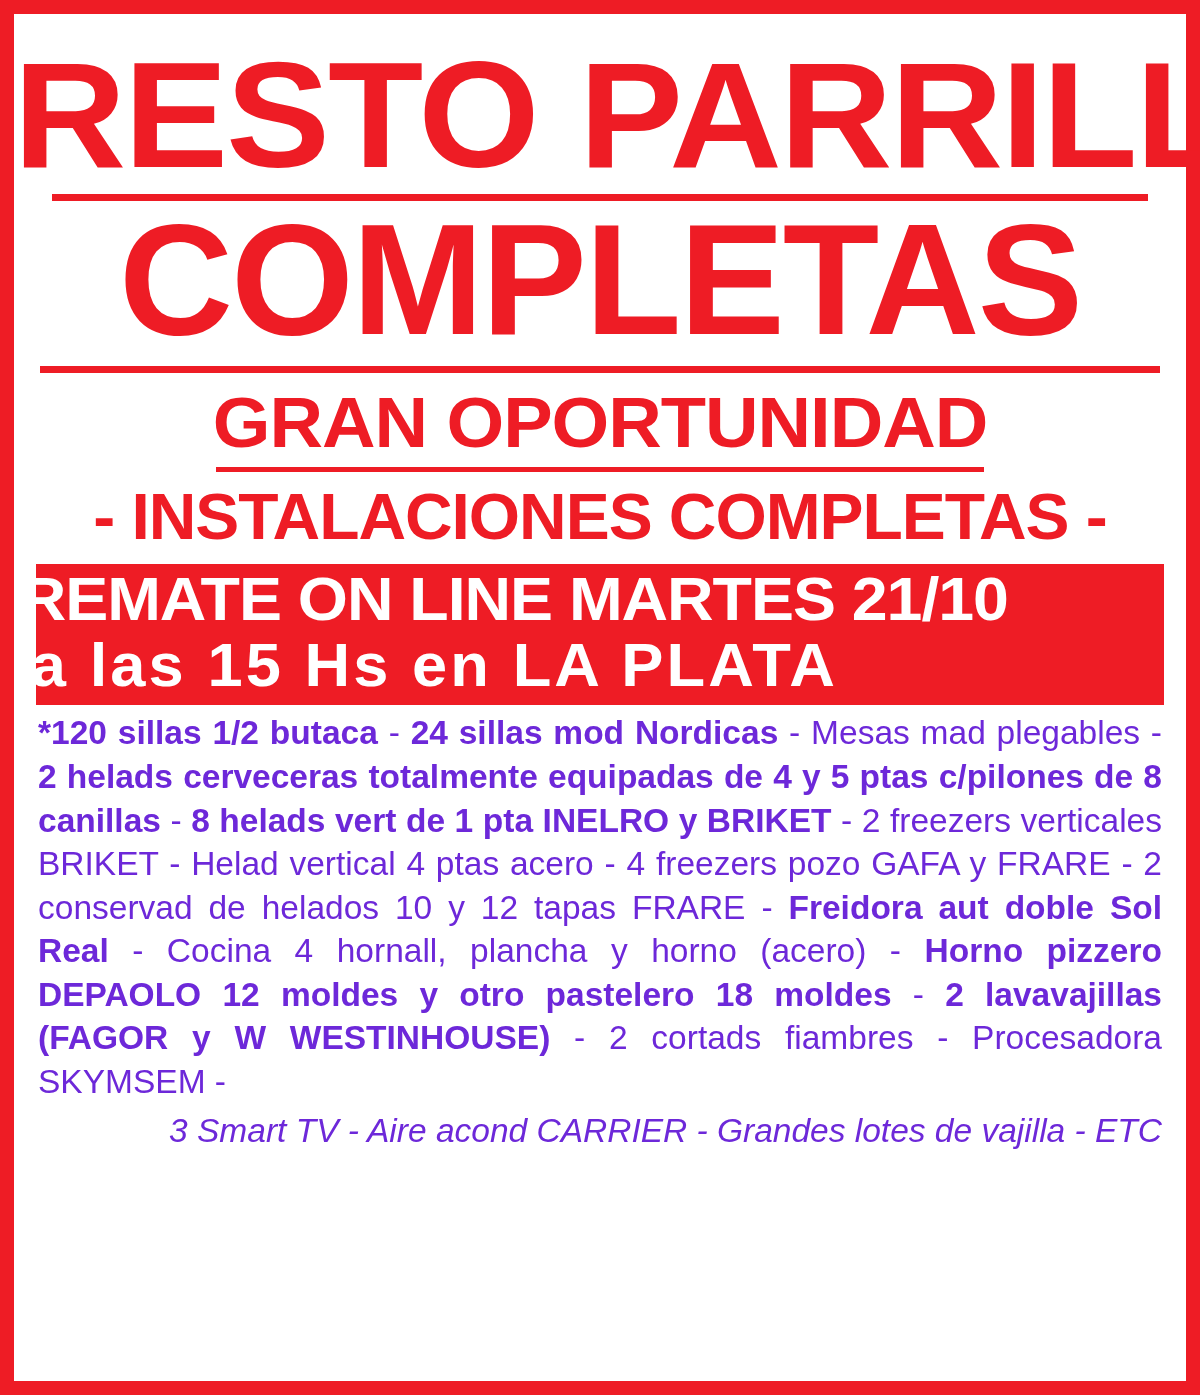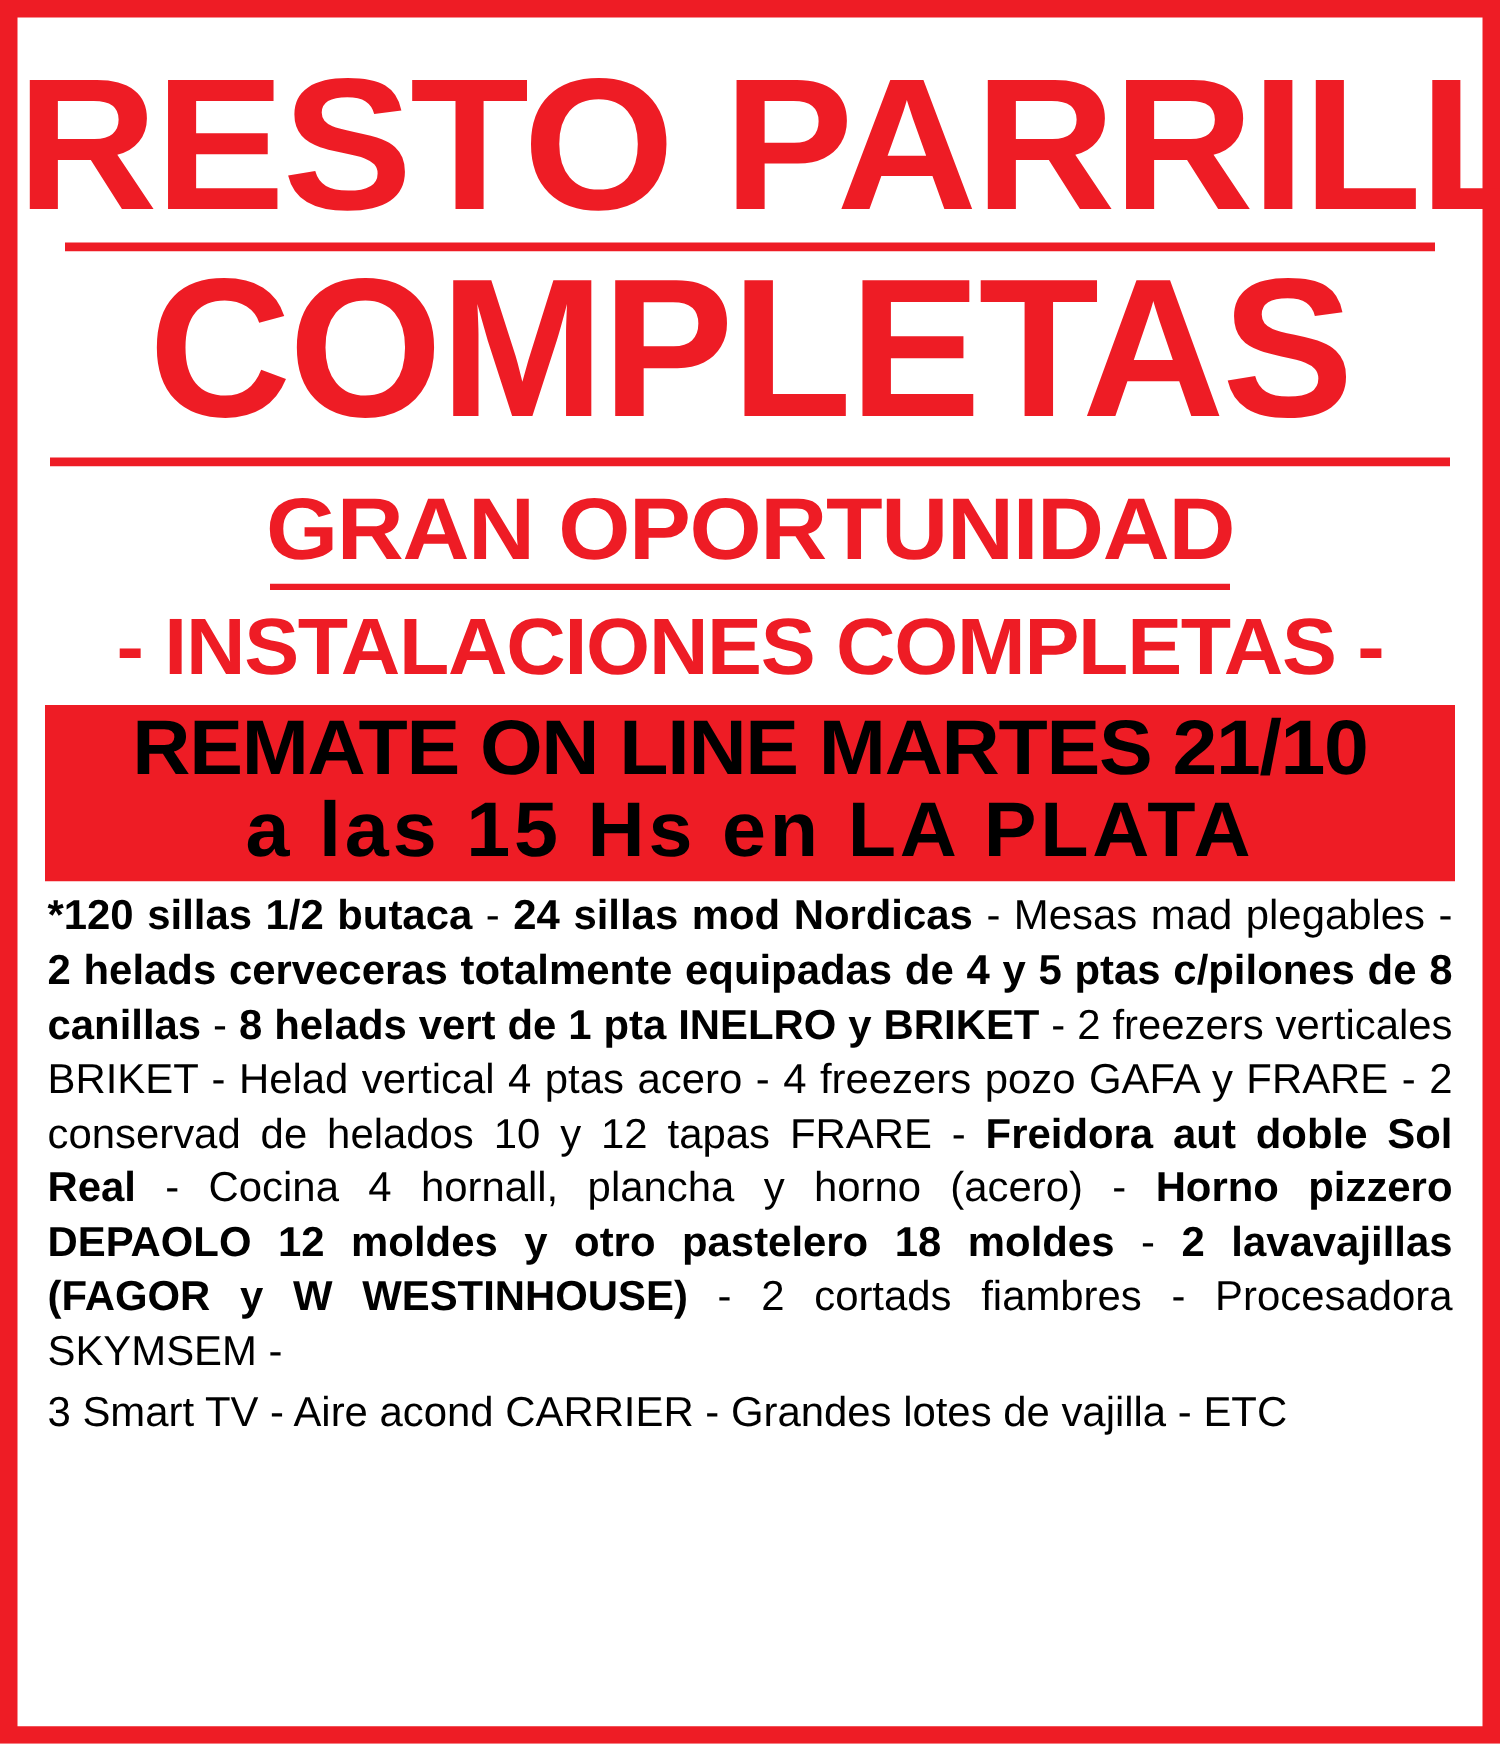--- a/index.html
+++ b/index.html
@@ -72,56 +72,56 @@
     font-weight: bold;
     text-align: center;
     font-size: 64px;
     letter-spacing: -1px;
     transform: scaleX(1.03);
     margin-top: 8px;
     white-space: nowrap;
   }
   .banner {
     background: #ee1c25;
-    color: #000000;
+    color: #ffffff;
     margin-top: 10px;
     padding: 4px 6px 8px 6px;
-    text-align: center;
   }
   .banner-line-1 {
     font-size: 62px;
     font-weight: bold;
     letter-spacing: -1px;
     transform: scaleX(1.04);
     line-height: 1.0;
     white-space: nowrap;
   }
   .banner-line-2 {
     font-size: 62px;
     font-weight: bold;
     letter-spacing: 3px;
     transform: scaleX(1.02);
     line-height: 1.05;
     margin-top: 2px;
     white-space: nowrap;
   }
   .body-text {
-    color: #000000;
+    color: #6d28d9;
     font-size: 33.5px;
     line-height: 1.30;
     text-align: justify;
     margin-top: 6px;
     padding: 0 2px;
     font-family: "Liberation Sans", sans-serif;
   }
   .body-text b {
     font-weight: bold;
   }
   .last-line {
-    text-align: left;
+    text-align: right;
+    font-style: italic;
   }
 </style>
 </head>
 <body>
 
 <div class="poster">
 
   <div class="headline headline-1">RESTO PARRILLA</div>
 
   <div class="rule"></div>

